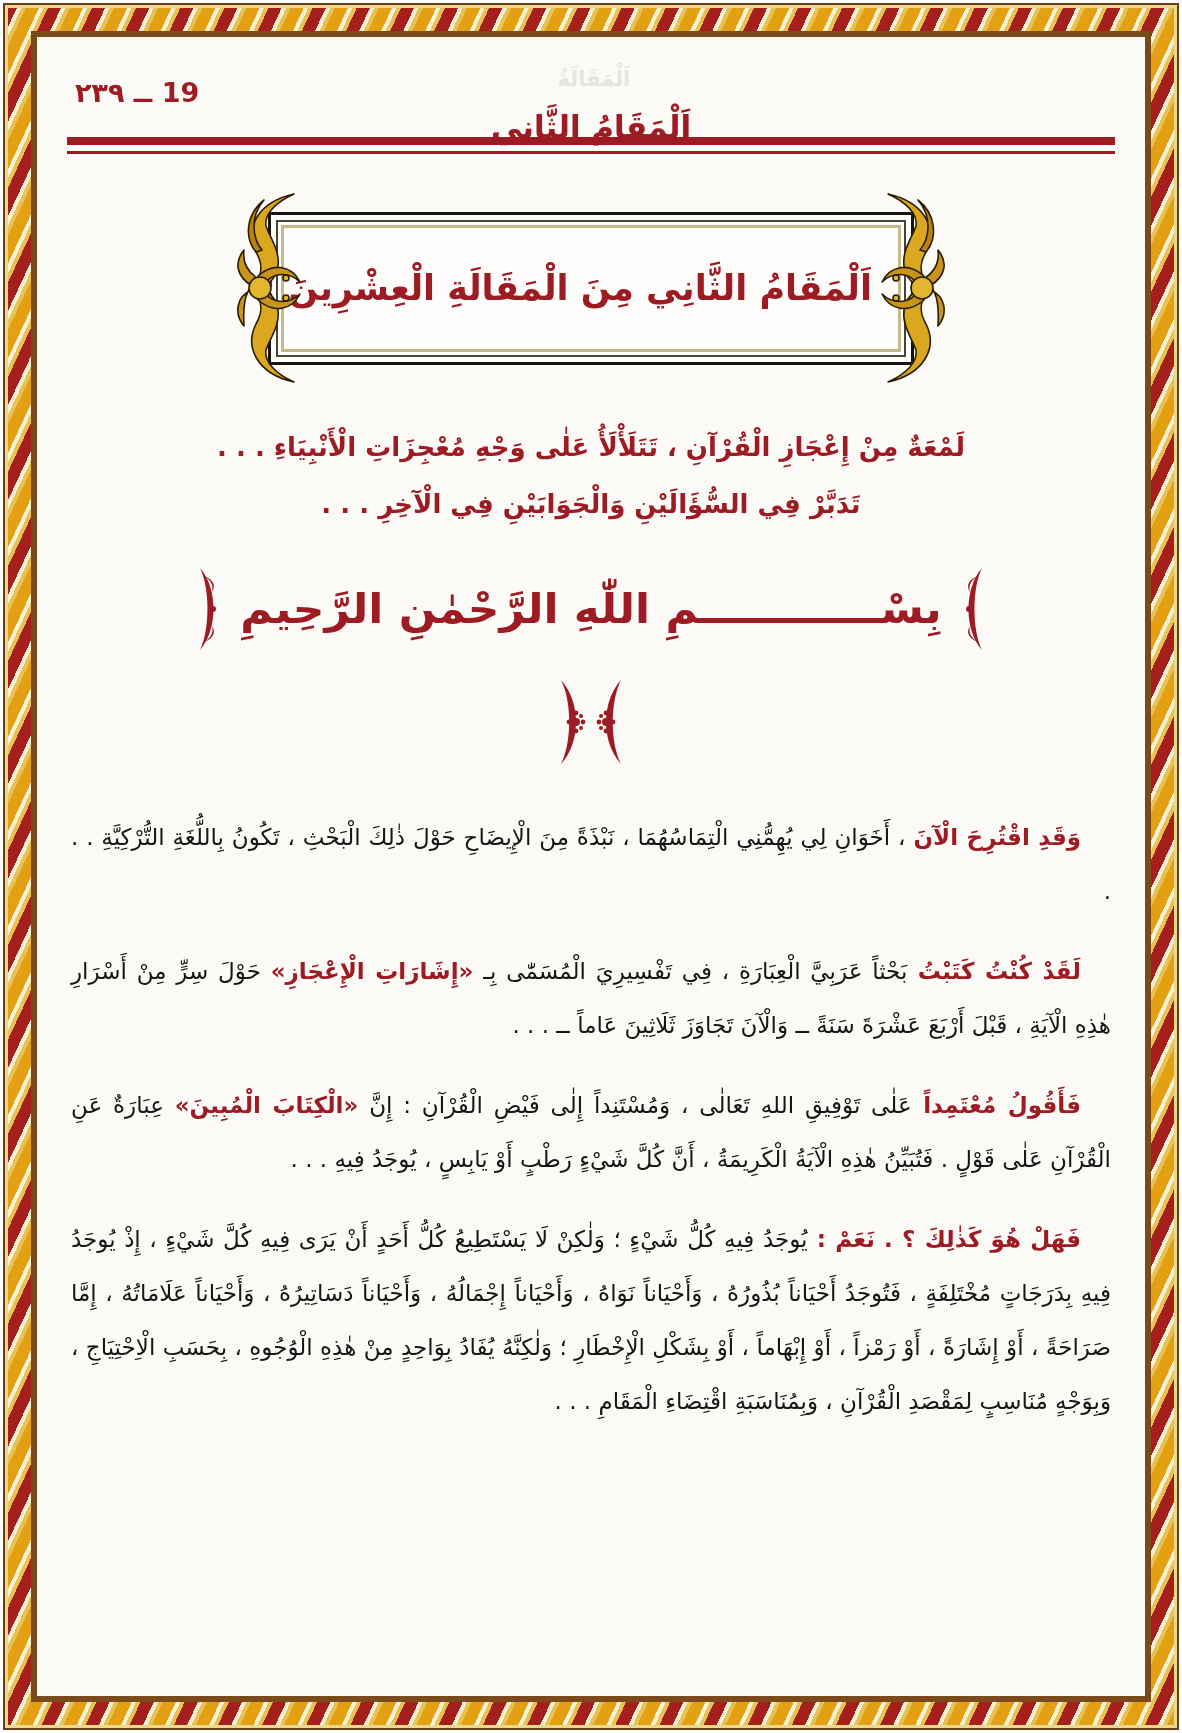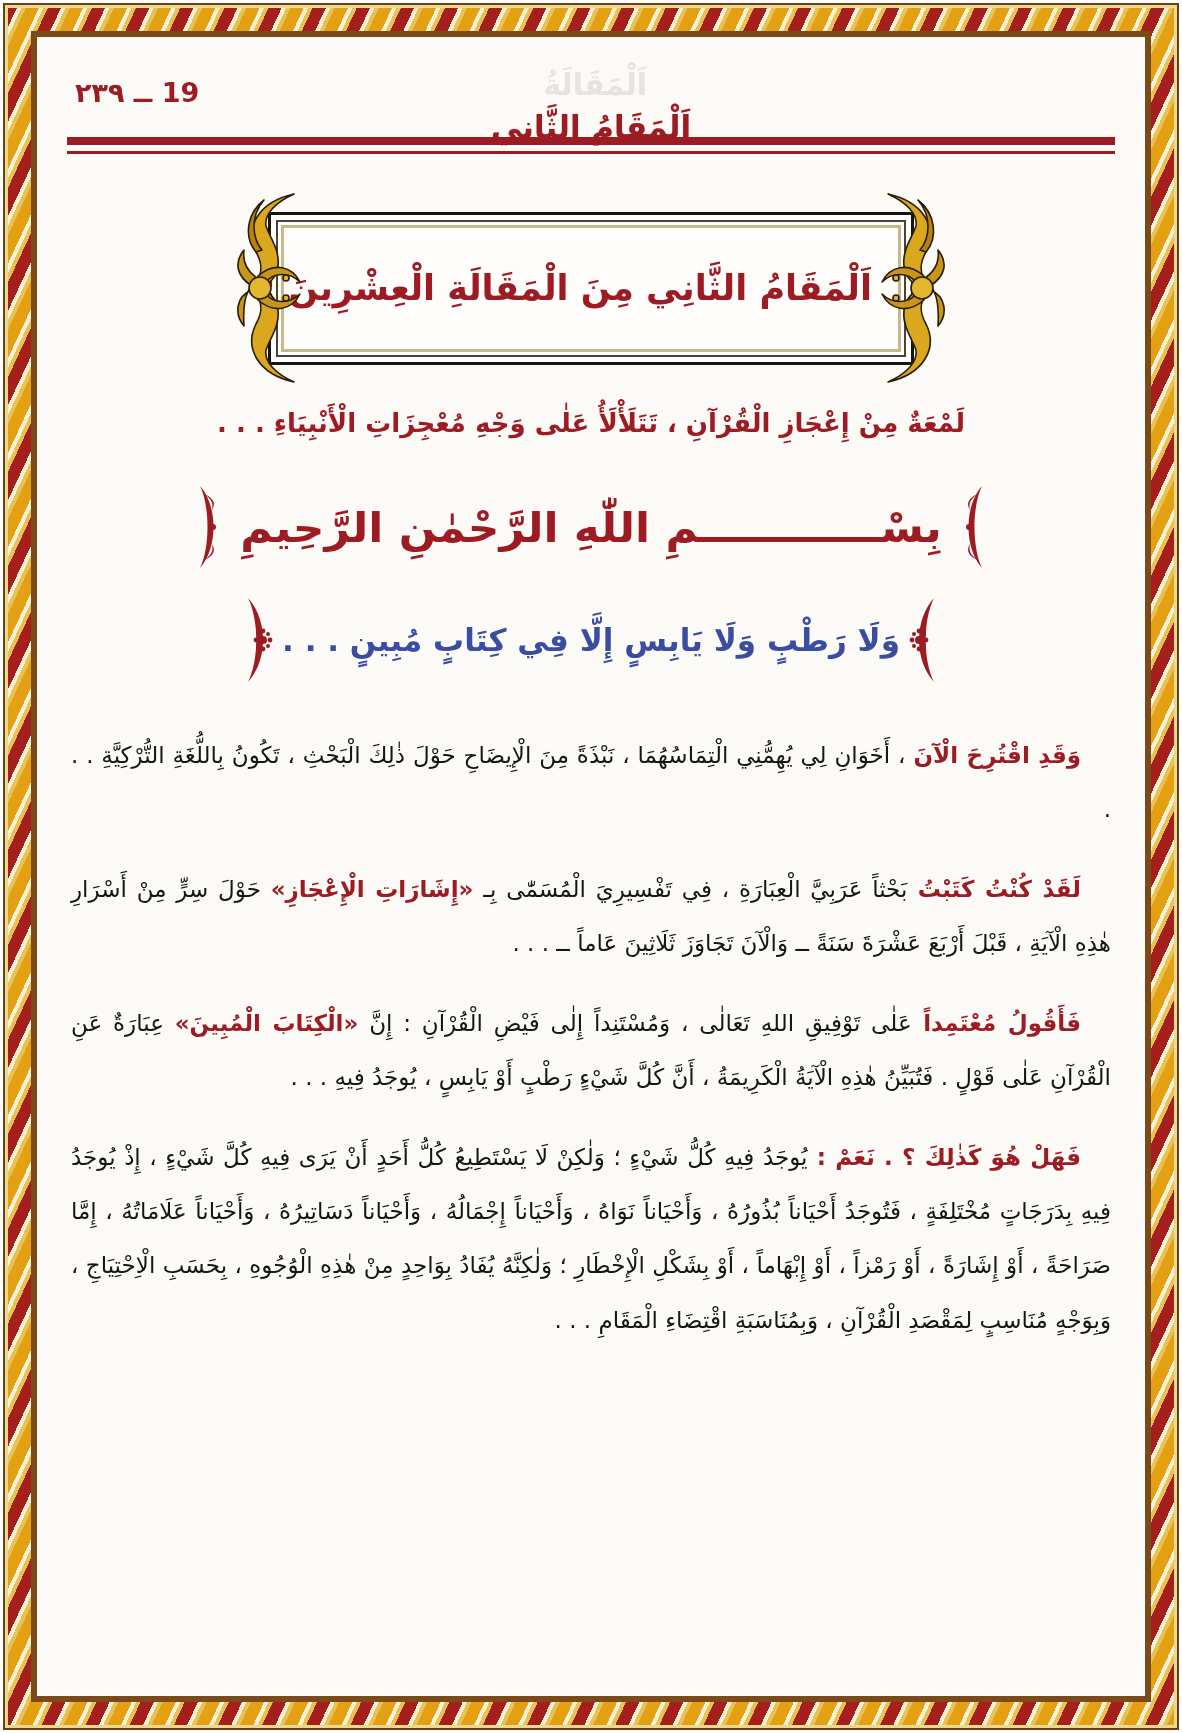--- a/index.html
+++ b/index.html
@@ -40,21 +40,21 @@
     position:relative;
   }
   
   .header{position:relative;height:64px;}
   .page-num{
     position:absolute;left:8px;top:14px;
     color:var(--red);font-weight:bold;font-size:27px;letter-spacing:1px;
   }
   .ghost{
     position:absolute;left:50%;top:4px;transform:translateX(-46%);
-    color:#e6e4df;font-size:30px;font-weight:bold;z-index:0;white-space:nowrap;
+    color:#e6e4df;font-size:21px;font-weight:bold;z-index:0;white-space:nowrap;
   }
   .running-title{
     position:absolute;left:50%;top:10px;transform:translateX(-50%);
     color:var(--red);font-weight:bold;font-size:31px;z-index:1;white-space:nowrap;
     text-shadow:0 0 1px rgba(157,28,35,.35);
     margin-top:36px;
   }
   .rule-thick{height:8px;background:var(--red);margin-top:10px;}
   .rule-thin{height:3px;background:var(--red);margin-top:6px;}
   
@@ -80,21 +80,21 @@
     color:var(--red);font-weight:bold;font-size:35px;line-height:1.5;white-space:nowrap;
   }
   .flourish{position:absolute;top:50%;width:78px;height:196px;z-index:2;}
   .flourish.left{left:-40px;transform:translateY(-50%);}
   .flourish.right{right:-40px;transform:translateY(-50%) scaleX(-1);}
   
   .subtitle{
     text-align:center;color:var(--red);font-weight:bold;
     font-size:26px;line-height:1.6;
   }
-  .subtitle.first{margin-top:38px;}
+  .subtitle.first{margin-top:62px;}
   .subtitle.second{margin-top:16px;}
   
   .basmala-row{
     margin-top:40px;display:flex;align-items:center;justify-content:center;gap:18px;
   }
   .basmala-text{
     color:var(--red);font-weight:bold;font-size:44px;white-space:nowrap;
     transform:scaleY(.92);
   }
   .wing{width:26px;height:86px;}
@@ -183,36 +183,36 @@
         <div class="frame-outer">
           <div class="frame-mid">
             <div class="frame-inner">
               <div class="frame-title">اَلْمَقَامُ الثَّانِي مِنَ الْمَقَالَةِ الْعِشْرِينَ :</div>
             </div>
           </div>
         </div>
       </div>
 
       <div class="subtitle first">لَمْعَةٌ مِنْ إِعْجَازِ الْقُرْآنِ ، تَتَلَأْلَأُ عَلٰى وَجْهِ مُعْجِزَاتِ الْأَنْبِيَاءِ . . .</div>
+      <div class="subtitle second">تَدَبَّرْ فِي السُّؤَالَيْنِ وَالْجَوَابَيْنِ فِي الْآخِرِ . . .</div>
 
       <div class="basmala-row">
         <svg class="wing" viewBox="0 0 26 86">
             <use href="#sym-wing"></use>
           </svg>
         <span class="basmala-text">بِسْــــــــــــمِ اللّٰهِ الرَّحْمٰنِ الرَّحِيمِ</span>
         <svg class="wing flip" viewBox="0 0 26 86">
             <use href="#sym-wing"></use>
           </svg>
       </div>
 
       <div class="verse-row">
         <svg class="vbracket" viewBox="0 0 30 88">
             <use href="#sym-vbracket"></use>
           </svg>
-        <span class="verse-text">وَلَا رَطْبٍ وَلَا يَابِسٍ إِلَّا فِي كِتَابٍ مُبِينٍ . . .</span>
         <svg class="vbracket flip" viewBox="0 0 30 88">
             <use href="#sym-vbracket"></use>
           </svg>
       </div>
 
       <div class="body-text">
         <p class="para"><span class="seg-red">وَقَدِ اقْتُرِحَ الْآنَ</span><span class="seg-black"> ، أَخَوَانِ لِي يُهِمُّنِي الْتِمَاسُهُمَا ، نَبْذَةً مِنَ الْإِيضَاحِ حَوْلَ ذٰلِكَ الْبَحْثِ ، تَكُونُ بِاللُّغَةِ التُّرْكِيَّةِ . . .</span></p>
         <p class="para"><span class="seg-red">لَقَدْ كُنْتُ كَتَبْتُ </span><span class="seg-black">بَحْثاً عَرَبِيَّ الْعِبَارَةِ ، فِي تَفْسِيرِيَ الْمُسَمّٰى بِـ </span><span class="seg-red">«إِشَارَاتِ الْإِعْجَازِ»</span><span class="seg-black"> حَوْلَ سِرٍّ مِنْ أَسْرَارِ هٰذِهِ الْآيَةِ ، قَبْلَ أَرْبَعَ عَشْرَةَ سَنَةً ــ وَالْآنَ تَجَاوَزَ ثَلَاثِينَ عَاماً ــ . . .</span></p>
         <p class="para"><span class="seg-red">فَأَقُولُ مُعْتَمِداً </span><span class="seg-black">عَلٰى تَوْفِيقِ اللهِ تَعَالٰى ، وَمُسْتَنِداً إِلٰى فَيْضِ الْقُرْآنِ : إِنَّ </span><span class="seg-red">«الْكِتَابَ الْمُبِينَ»</span><span class="seg-black"> عِبَارَةٌ عَنِ الْقُرْآنِ عَلٰى قَوْلٍ . فَتُبَيِّنُ هٰذِهِ الْآيَةُ الْكَرِيمَةُ ، أَنَّ كُلَّ شَيْءٍ رَطْبٍ أَوْ يَابِسٍ ، يُوجَدُ فِيهِ . . .</span></p>
         <p class="para"><span class="seg-red">فَهَلْ هُوَ كَذٰلِكَ ؟ . نَعَمْ : </span><span class="seg-black">يُوجَدُ فِيهِ كُلُّ شَيْءٍ ؛ وَلٰكِنْ لَا يَسْتَطِيعُ كُلُّ أَحَدٍ أَنْ يَرَى فِيهِ كُلَّ شَيْءٍ ، إِذْ يُوجَدُ فِيهِ بِدَرَجَاتٍ مُخْتَلِفَةٍ ، فَتُوجَدُ أَحْيَاناً بُذُورُهُ ، وَأَحْيَاناً نَوَاهُ ، وَأَحْيَاناً إِجْمَالُهُ ، وَأَحْيَاناً دَسَاتِيرُهُ ، وَأَحْيَاناً عَلَامَاتُهُ ، إِمَّا صَرَاحَةً ، أَوْ إِشَارَةً ، أَوْ رَمْزاً ، أَوْ إِبْهَاماً ، أَوْ بِشَكْلِ الْإِخْطَارِ ؛ وَلٰكِنَّهُ يُفَادُ بِوَاحِدٍ مِنْ هٰذِهِ الْوُجُوهِ ، بِحَسَبِ الْاِحْتِيَاجِ ، وَبِوَجْهٍ مُنَاسِبٍ لِمَقْصَدِ الْقُرْآنِ ، وَبِمُنَاسَبَةِ اقْتِضَاءِ الْمَقَامِ . . .</span></p>

